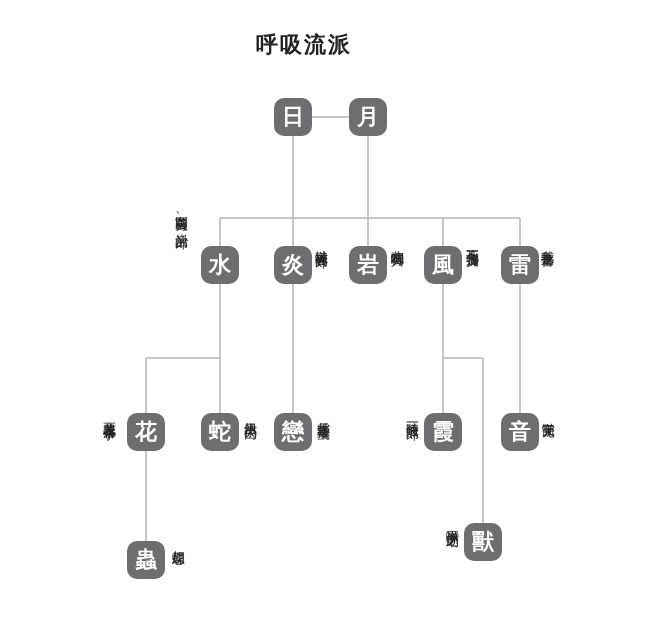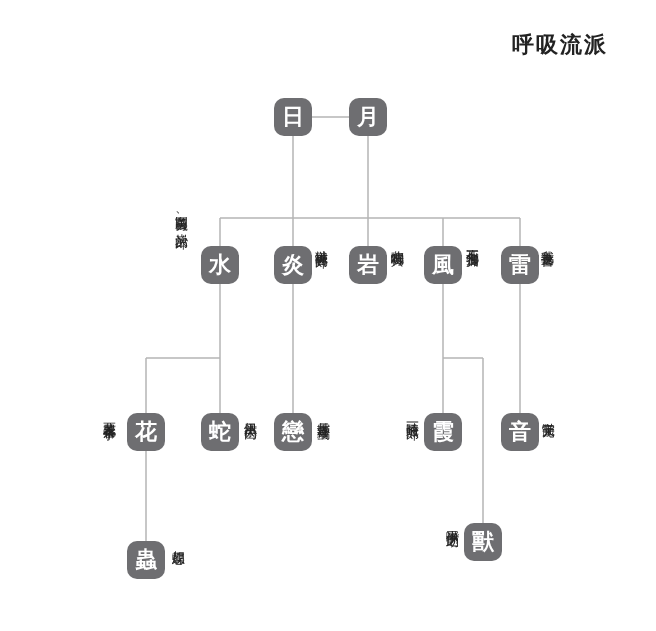--- a/index.html
+++ b/index.html
@@ -1,18 +1,18 @@
 <!DOCTYPE html>
 <html><head>
 <meta charset="utf-8">
 <style>
   html, body { margin:0; padding:0; background:#ffffff; }
   body { width:656px; height:631px; position:relative; overflow:hidden;
          font-family: "DejaVu Sans", sans-serif; }
-  .title { position:absolute; left:0; width:608px; top:30px; text-align:right;
+  .title { position:absolute; left:0; width:608px; top:30px; text-align:center;
            font-size:22px; font-weight:bold; color:#222; letter-spacing:2px; }
   svg.lines { position:absolute; left:0; top:0; }
   .node { position:absolute; width:38px; height:38px; border-radius:10px;
           background:#6e6e71; color:#fff; font-size:22px; font-weight:bold;
           display:flex; align-items:center; justify-content:center;
           transform:translate(-19px,-19px); }
   .label { position:absolute; writing-mode:vertical-rl; font-size:13px;
            color:#222; line-height:14px; letter-spacing:1px; }
 </style>
 </head>

